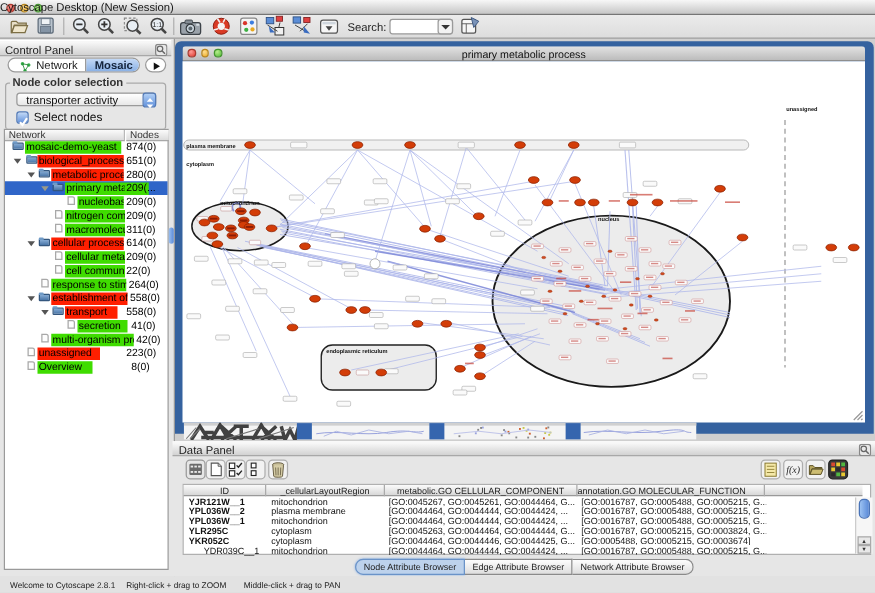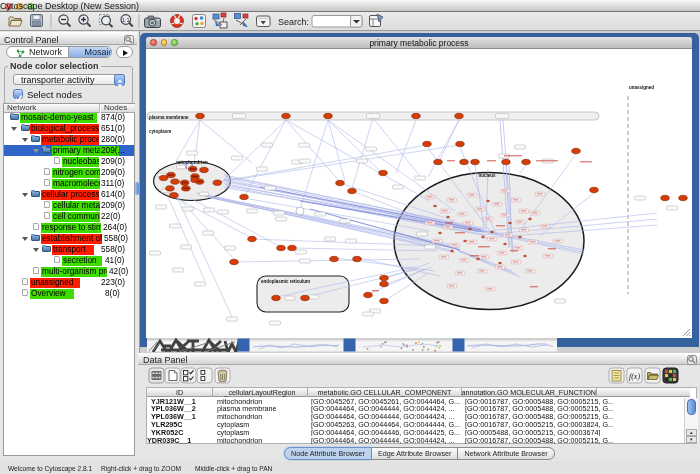--- a/index.html
+++ b/index.html
@@ -110,21 +110,21 @@
   </div>
 
   <div class="abs" style="left:6px;top:15px;width:106px;height:12px;background:#fff;border:1px solid #9a9a9a;border-radius:6.5px;overflow:hidden">
     <div class="abs" style="left:0;top:0;width:61px;height:12px;font-size:9px;color:#222;line-height:11px;padding-left:22px">Network</div>
     <svg class="abs" style="left:9px;top:1.5px" width="9" height="9" viewBox="0 0 9 9">
         <circle cx="2" cy="2" r="1.4" fill="#34b04a"></circle>
         <circle cx="7" cy="3" r="1.4" fill="#34b04a"></circle>
         <circle cx="4" cy="7.5" r="1.4" fill="#34b04a"></circle>
         <path d="M2 2 L7 3 L4 7.5 Z" fill="none" stroke="#2a8a3a" stroke-width="0.7"></path>
       </svg>
-    <div class="abs" style="left:61px;top:0;width:45px;height:12px;background:linear-gradient(#c3d9f6,#7fa9e2);border-left:1px solid #9a9a9a;font-size:9px;font-weight:normal;color:#14243c;text-align:right;line-height:11px">Mosaic</div>
+    <div class="abs" style="left:61px;top:0;width:45px;height:12px;background:linear-gradient(#c3d9f6,#7fa9e2);border-left:1px solid #9a9a9a;font-size:9px;font-weight:bold;color:#14243c;text-align:center;line-height:11px">Mosaic</div>
   </div>
   <div class="abs" style="left:116px;top:15px;width:17px;height:12px;background:#fff;border:1px solid #9a9a9a;border-radius:6.5px">
     <div class="abs" style="left:5.5px;top:2.6px;width:0;height:0;border-top:3.3px solid transparent;border-bottom:3.3px solid transparent;border-left:5.4px solid #111"></div>
   </div>
 
   <div class="abs" style="left:4px;top:35px;width:129px;height:38px;border:1px solid #aaa;border-radius:3px"></div>
   <div class="abs" style="left:8px;top:30px;background:#e6e6e6;padding:0 2px;font-size:9px;font-weight:bold;color:#333">Node color selection</div>
   <div class="abs" style="left:13px;top:42.5px;width:112px;height:11.5px;background:linear-gradient(#fff,#e8e8e8);border:1px solid #9a9a9a;border-radius:3px">
     <div class="abs" style="left:7px;top:0.5px;font-size:9px;color:#111;line-height:10px">transporter activity</div>
     <div class="abs" style="right:-0.5px;top:-0.5px;width:11px;height:11.5px;background:linear-gradient(#b2d0f6,#6493dc);border-radius:2.5px;border:0.5px solid #527ab8">
@@ -653,21 +653,21 @@
           <rect x="10" y="10" width="3" height="3" fill="#e8c830"></rect>
         </g>
 </svg>
     </div>
 
   <div class="abs" style="left:8px;top:33.5px;width:551px;height:57px;background:#fff;border:1px solid #b0b0b0">
     <div class="abs" style="left:0;top:0;width:543px;height:9.5px;background:linear-gradient(#fbfbfb,#d8d8d8);border-bottom:1px solid #999;font-size:7.2px;color:#222">
       <div class="abs" style="left:0;top:0.5px;width:66px;text-align:center;border-right:1px solid #aaa;height:9px">ID</div>
       <div class="abs" style="left:66px;top:0.5px;width:95px;text-align:center;border-right:1px solid #aaa;height:9px">_cellularLayoutRegion</div>
       <div class="abs" style="left:161px;top:0.5px;width:154px;text-align:center;border-right:1px solid #aaa;height:9px">metabolic.GO CELLULAR_COMPONENT</div>
-      <div class="abs" style="left:300px;top:0.5px;width:150px;text-align:right;border-right:1px solid #aaa;height:9px">annotation.GO MOLECULAR_FUNCTION</div>
+      <div class="abs" style="left:315px;top:0.5px;width:150px;text-align:left;border-right:1px solid #aaa;height:9px">annotation.GO MOLECULAR_FUNCTION</div>
     </div>
     <div class="abs" style="left:0;top:10px;width:543px;height:46.8px;font-size:7.2px;color:#111">
       <div style="position:absolute;left:0;top:0.0px;width:573px;height:7.8px;line-height:7.8px;white-space:nowrap">
           <span style="position:absolute;left:4px;font-weight:bold">YJR121W__1</span>
           <span style="position:absolute;left:70px">mitochondrion</span>
           <span style="position:absolute;left:164px;width:150px;overflow:hidden;display:inline-block">[GO:0045267, GO:0045261, GO:0044464, G...</span>
           <span style="position:absolute;left:318px;width:148px;overflow:hidden;display:inline-block">[GO:0016787, GO:0005488, GO:0005215, G...</span>
         </div>
         <div style="position:absolute;left:0;top:7.8px;width:543px;height:7.8px;line-height:7.8px;white-space:nowrap">
           <span style="position:absolute;left:4px;font-weight:bold">YPL036W__2</span>
@@ -687,21 +687,21 @@
           <span style="position:absolute;left:164px;width:150px;overflow:hidden;display:inline-block">[GO:0045263, GO:0044464, GO:0044444, G...</span>
           <span style="position:absolute;left:318px;width:148px;overflow:hidden;display:inline-block">[GO:0016787, GO:0005215, GO:0003824, G...</span>
         </div>
         <div style="position:absolute;left:0;top:31.2px;width:543px;height:7.8px;line-height:7.8px;white-space:nowrap">
           <span style="position:absolute;left:4px;font-weight:bold">YKR052C</span>
           <span style="position:absolute;left:70px">cytoplasm</span>
           <span style="position:absolute;left:164px;width:150px;overflow:hidden;display:inline-block">[GO:0044464, GO:0044446, GO:0044425, G...</span>
           <span style="position:absolute;left:318px;width:148px;overflow:hidden;display:inline-block">[GO:0005488, GO:0005215, GO:0003674]</span>
         </div>
         <div style="position:absolute;left:0;top:39.0px;width:543px;height:7.8px;line-height:7.8px;white-space:nowrap">
-          <span style="position:absolute;left:0;font-weight:bold">YDR039C__1</span>
+          <span style="position:absolute;left:16px;font-weight:normal">YDR039C__1</span>
           <span style="position:absolute;left:70px">mitochondrion</span>
           <span style="position:absolute;left:164px;width:150px;overflow:hidden;display:inline-block">[GO:0044464, GO:0044444, GO:0044424, ...</span>
           <span style="position:absolute;left:318px;width:148px;overflow:hidden;display:inline-block">[GO:0016787, GO:0005488, GO:0005215, G...</span>
         </div>
     </div>
 
     <div class="abs" style="left:537px;top:10px;width:13.5px;height:45.8px;background:#f6f6f6;border-left:1px solid #ccc">
       <div class="abs" style="left:1.5px;top:1px;width:9px;height:16px;background:linear-gradient(90deg,#9cc2f2,#5a8ad8);border-radius:4px;border:0.5px solid #4a74b8"></div>
       <div class="abs" style="left:0.5px;top:31px;width:11.5px;height:7px;background:#e8e8e8;border:0.5px solid #aaa;font-size:4.5px;text-align:center;line-height:6.5px;color:#333">▲</div>
       <div class="abs" style="left:0.5px;top:38.2px;width:11.5px;height:7px;background:#e8e8e8;border:0.5px solid #aaa;font-size:4.5px;text-align:center;line-height:6.5px;color:#333">▼</div>

